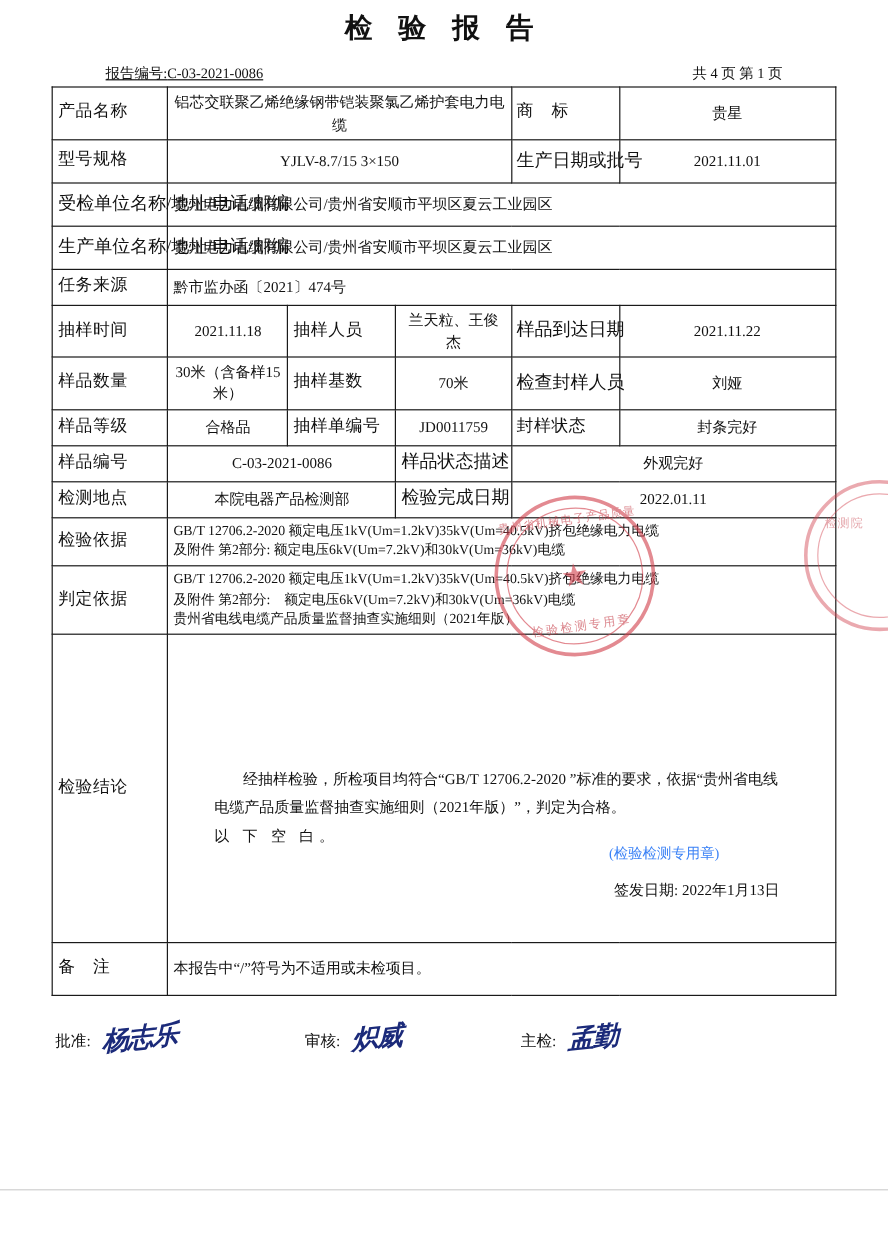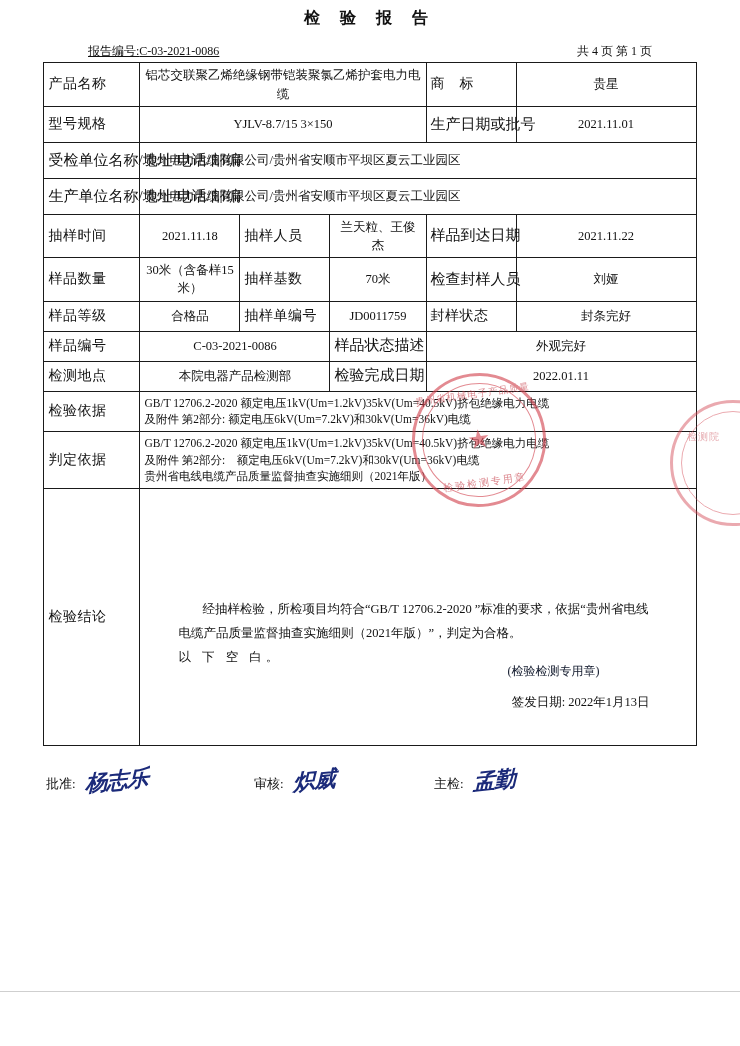--- a/index.html
+++ b/index.html
@@ -25,21 +25,21 @@
   .doc-title {
     text-align: center;
     font-size: 22px;
     font-weight: bold;
     letter-spacing: 1px;
     margin-top: 48px;
     font-family: "Liberation Serif", "DejaVu Serif", serif;
   }
   .doc-subtitle {
     text-align: center;
-    font-size: 16px;
+    font-size: 23px;
     font-weight: bold;
     letter-spacing: 8px;
     margin-top: 8px;
   }
   .meta-row {
     margin: 14px 88px 3px 88px;
     position: relative;
     height: 16px;
     font-size: 12px;
   }
@@ -127,21 +127,21 @@
     bottom: 34px;
     font-size: 12.5px;
     white-space: nowrap;
     margin-left: 20px;
   }
   .stamp-caption {
     position: absolute;
     right: 96px;
     bottom: 64px;
     font-size: 12px;
-    color: #0f172a;
+    color: #3b82f6;
   }
   
   .seal {
     position: absolute;
     border: 3px solid #d2434f;
     border-radius: 50%;
     opacity: 0.62;
     pointer-events: none;
   }
   .seal-main {
@@ -287,20 +287,24 @@
       </tr>
       <tr class="h36">
         <td class="lbl lbl-small">受检单位名称/地址/电话/邮编</td>
         <td class="val-left" colspan="5">贵州电力电缆有限公司/贵州省安顺市平坝区夏云工业园区</td>
       </tr>
       <tr class="h36">
         <td class="lbl lbl-small">生产单位名称/地址/电话/邮编</td>
         <td class="val-left" colspan="5">贵州电力电缆有限公司/贵州省安顺市平坝区夏云工业园区</td>
       </tr>
       <tr class="h30">
+        <td class="lbl">任务来源</td>
+        <td class="val-left" colspan="5">黔市监办函〔2021〕474号</td>
+      </tr>
+      <tr class="h30">
         <td class="lbl">抽样时间</td>
         <td class="val">2021.11.18</td>
         <td class="lbl">抽样人员</td>
         <td class="val">兰天粒、王俊杰</td>
         <td class="lbl lbl-small">样品到达日期</td>
         <td class="val">2021.11.22</td>
       </tr>
       <tr class="h36">
         <td class="lbl">样品数量</td>
         <td class="val">30米（含备样15米）</td>
@@ -356,20 +360,24 @@
             <div class="seal-star">★</div>
             <div class="seal-arc-bottom">检验检测专用章</div>
           </div>
 
           <div class="stamp-caption">(检验检测专用章)</div>
           <div class="sign-date">
             <span>签发日期:</span>
             <span>2022年1月13日</span>
           </div>
         </td>
+      </tr>
+      <tr class="h44">
+        <td class="lbl">备　注</td>
+        <td class="val-left" colspan="5">本报告中“/”符号为不适用或未检项目。</td>
       </tr>
     </tbody>
   </table>
 
   <div class="signbar">
     <div class="sig-group sig-a">
       <span class="sig-label">批准:</span>
       <span class="sig-hand">杨志乐</span>
     </div>
     <div class="sig-group sig-b">

